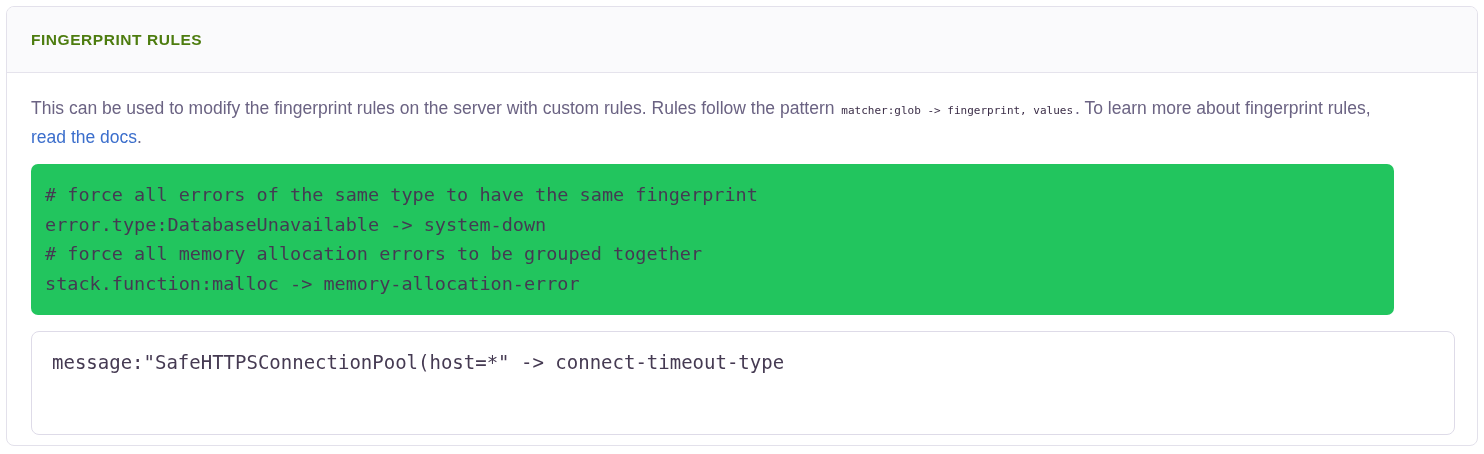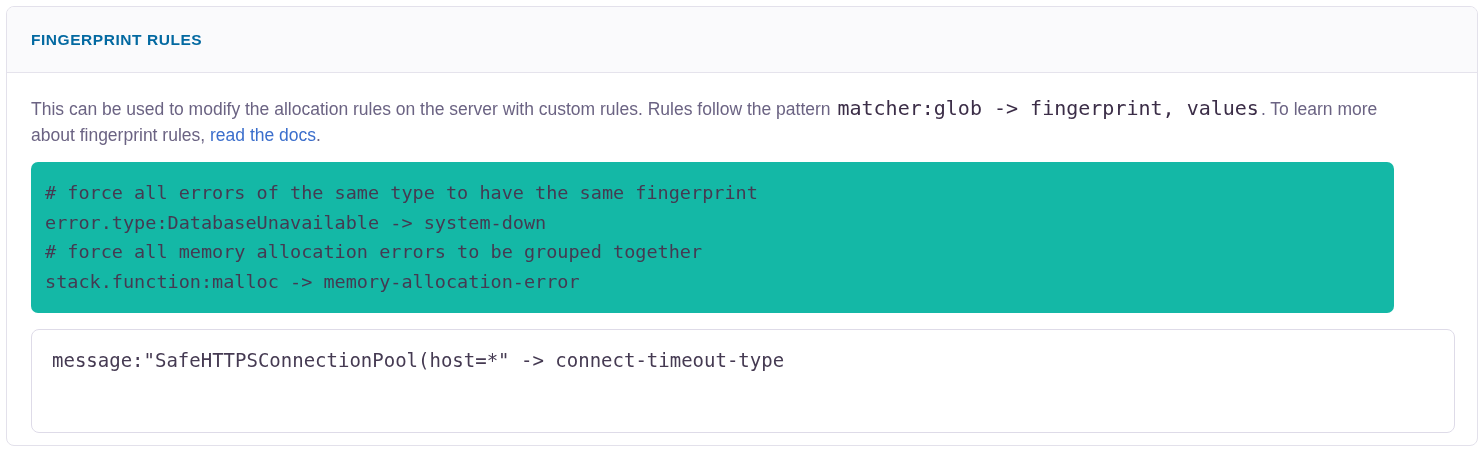--- a/index.html
+++ b/index.html
@@ -35,54 +35,54 @@
     border-bottom: 1px solid #e5e3ec;
     display: flex;
     align-items: center;
     padding: 0 24px;
   }
 
   .panel-title {
     font-size: 15.5px;
     font-weight: bold;
     letter-spacing: 0.55px;
-    color: #0369a1;
+    color: #4d7c0f;
     text-transform: uppercase;
     line-height: 1;
   }
 
   .panel-body {
     padding: 22px 24px 0 24px;
   }
 
   .description {
     font-size: 17.5px;
     line-height: 26px;
     color: #6b6383;
     margin: 0 0 14px 0;
     max-width: 1360px;
   }
 
   .description code.inline {
     font-family: "DejaVu Sans Mono", "Liberation Mono", monospace;
-    font-size: 20px;
+    font-size: 11px;
     color: #3b2d47;
     background: transparent;
     padding: 0 2px;
     white-space: pre;
   }
 
   .description a.doc-link {
     color: #3b6ecc;
     text-decoration: none;
     margin-top: 8px;
   }
 
   .code-block {
-    background: #14b8a6;
+    background: #22c55e;
     border-radius: 7px;
     padding: 16px 14px 17px 14px;
     margin: 0 0 16px 0;
     width: 1363px;
     box-sizing: border-box;
     overflow: hidden;
   }
 
   .code-block pre {
     margin: 0;
@@ -120,21 +120,21 @@
 
 <div class="panel">
 
   <div class="panel-header">
     <div class="panel-title">FINGERPRINT RULES</div>
   </div>
 
   <div class="panel-body">
 
     <p class="description">
-      <span>This can be used to modify the allocation rules on the server with custom rules. Rules follow the pattern </span><code class="inline">matcher:glob -&gt; fingerprint, values</code><span>. To learn more about fingerprint rules, </span><a class="doc-link" href="#">read the docs</a><span>.</span>
+      <span>This can be used to modify the fingerprint rules on the server with custom rules. Rules follow the pattern </span><code class="inline">matcher:glob -&gt; fingerprint, values</code><span>. To learn more about fingerprint rules, </span><a class="doc-link" href="#">read the docs</a><span>.</span>
     </p>
 
     <div class="code-block">
       <pre># force all errors of the same type to have the same fingerprint
 error.type:DatabaseUnavailable -&gt; system-down
 # force all memory allocation errors to be grouped together
 stack.function:malloc -&gt; memory-allocation-error</pre>
     </div>
 
     <textarea class="rules-input" spellcheck="false" placeholder="matcher:glob -&gt; fingerprint, values" style="">message:"SafeHTTPSConnectionPool(host=*" -&gt; connect-timeout-type</textarea>

